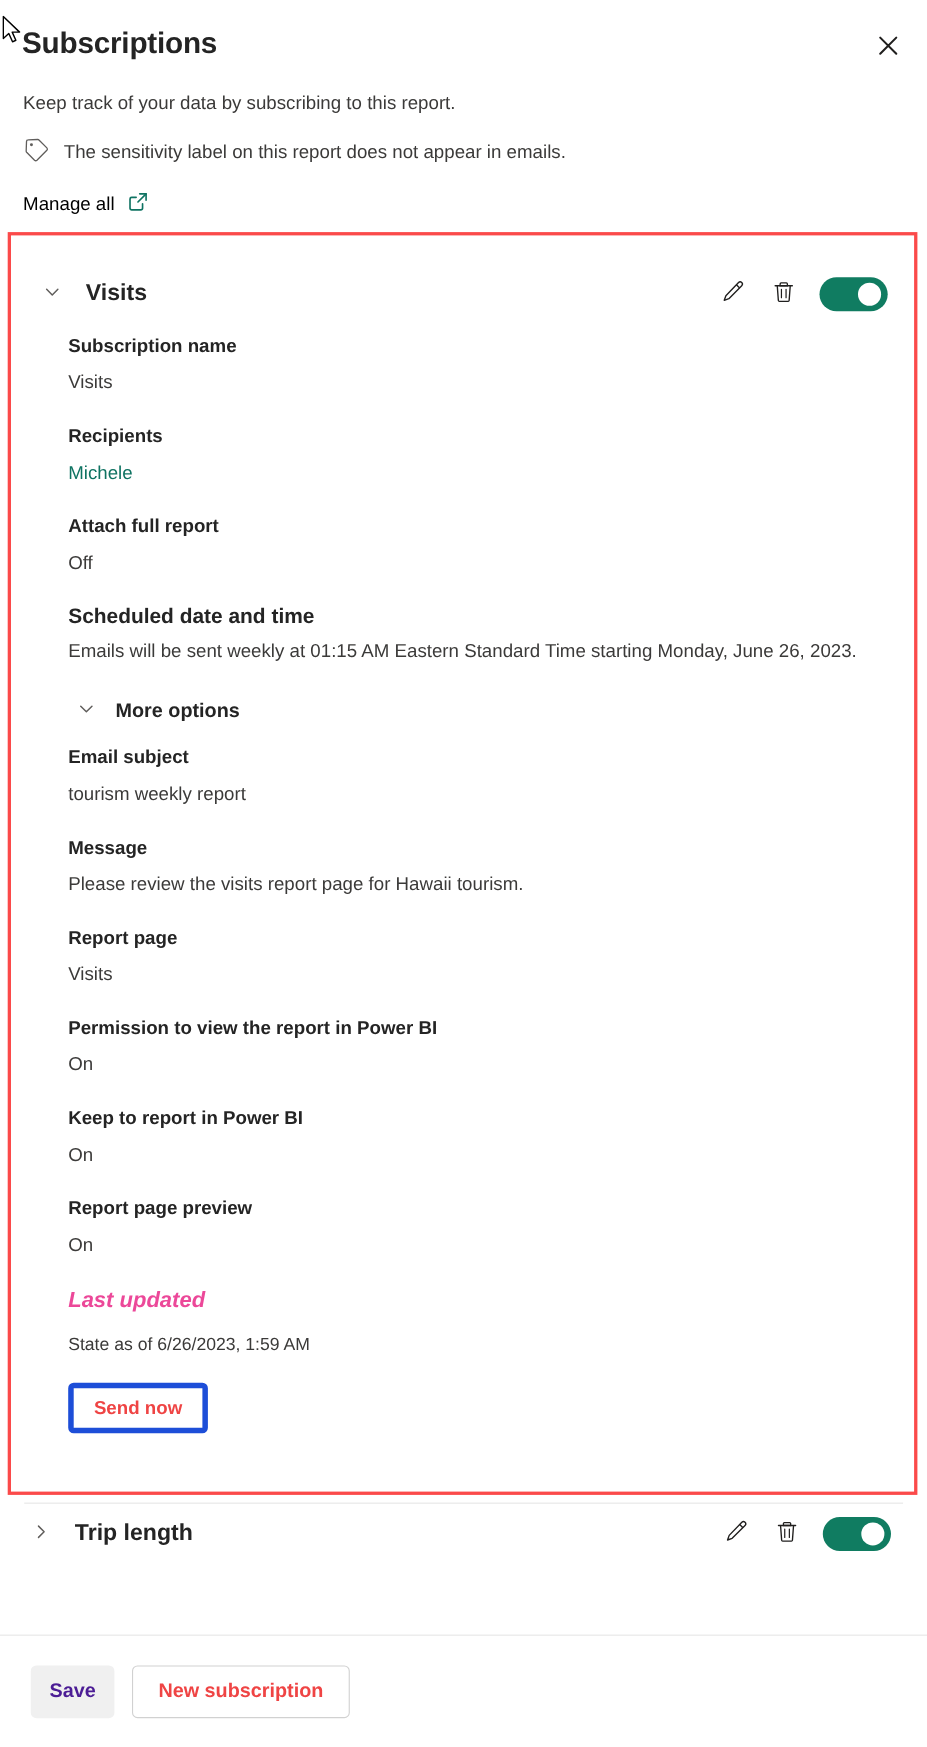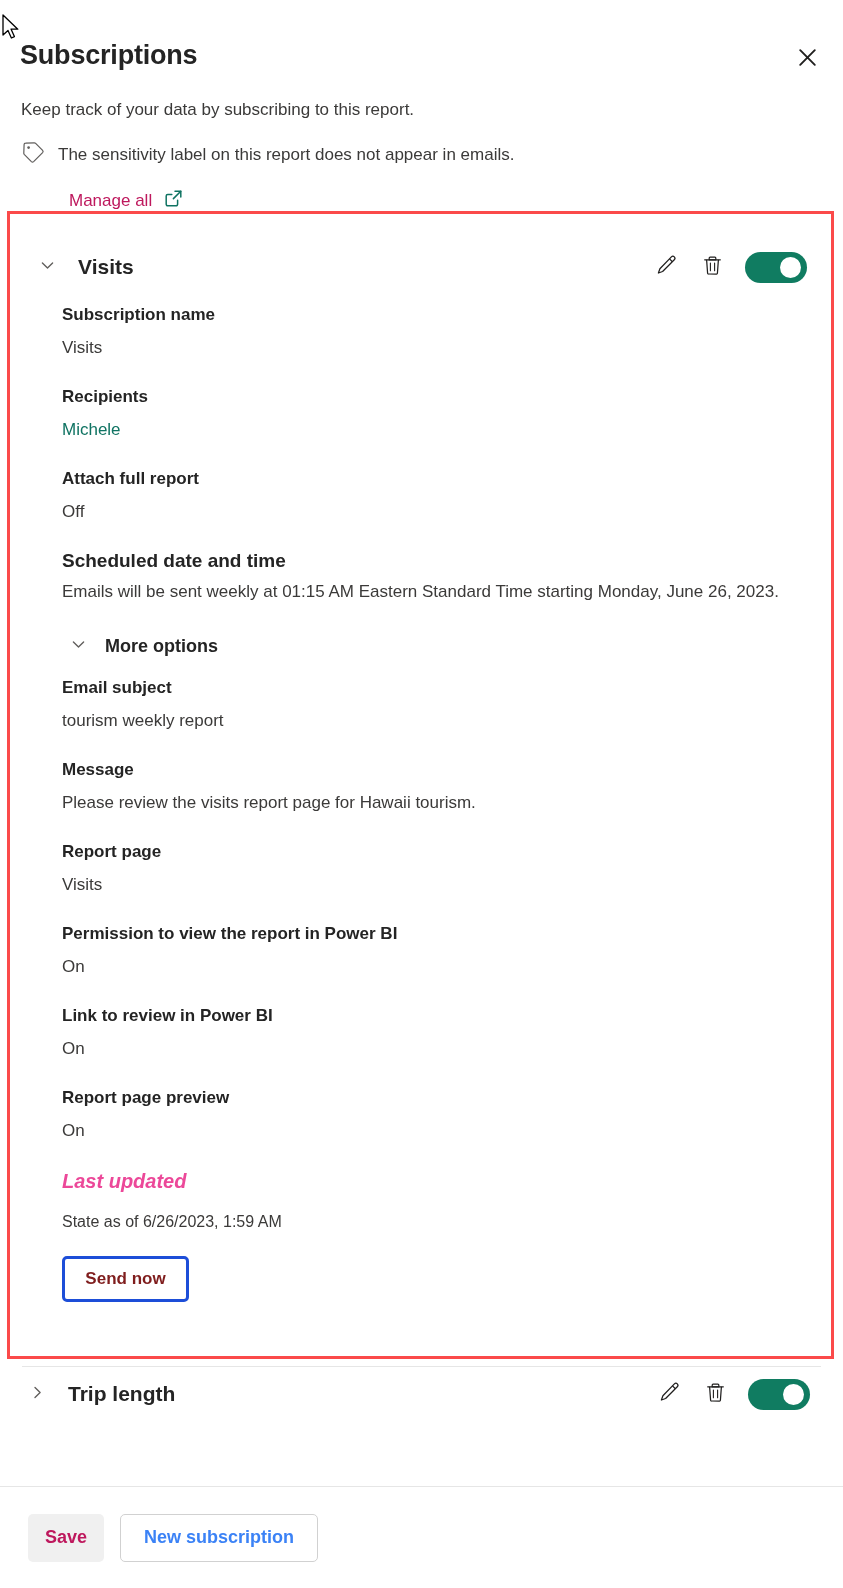--- a/index.html
+++ b/index.html
@@ -15,21 +15,21 @@
     font-family: "Liberation Sans", sans-serif;
     color: #252423;
     overflow: hidden;
   }
 
   
   .panel-header {
     position: absolute;
     top: 0; left: 0; right: 0;
     height: 211px;
-    padding: 16px 20px;
+    padding: 0 20px;
   }
   .title-row {
     display: flex;
     align-items: flex-start;
     justify-content: space-between;
     padding-top: 22px;
   }
   .panel-title {
     font-size: 27px;
     font-weight: 600;
@@ -77,22 +77,21 @@
     align-items: center;
     gap: 12px;
     margin-top: 20px;
     margin-left: 1px;
     width: fit-content;
     cursor: pointer;
   }
   .manage-link {
     font-size: 17px;
     line-height: 22px;
-    color: #be185d;
-    margin-left: 48px;
+    color: #000000;
   }
 
   
   .highlight-box {
     position: absolute;
     left: 7px;
     top: 211px;
     width: 827px;
     height: 1148px;
     border: 3px solid #fb4a4a;
@@ -223,26 +222,26 @@
     color: #3b3a39;
     line-height: 21px;
     margin-top: 17px;
   }
 
   .send-now-btn {
     margin-top: 24px;
     min-width: 127px;
     height: 46px;
     background: #ffffff;
-    border: 3px solid #1d4ed8;
+    border: 5px solid #1d4ed8;
     border-radius: 5px;
     font-family: "Liberation Sans", sans-serif;
     font-size: 17px;
     font-weight: 600;
-    color: #7f1d1d;
+    color: #ef4444;
     cursor: pointer;
     padding: 0 18px;
   }
 
   
   .divider {
     position: absolute;
     left: 22px;
     right: 22px;
     height: 1px;
@@ -275,34 +274,34 @@
   }
   .btn-save {
     min-width: 76px;
     height: 48px;
     background: #f0f0f0;
     border: none;
     border-radius: 5px;
     font-family: "Liberation Sans", sans-serif;
     font-size: 18px;
     font-weight: 600;
-    color: #be185d;
+    color: #4c1d95;
     cursor: default;
     padding: 0 16px;
   }
   .btn-new {
     min-width: 198px;
     height: 48px;
     background: #ffffff;
     border: 1px solid #d1d1d1;
     border-radius: 5px;
     font-family: "Liberation Sans", sans-serif;
     font-size: 18px;
     font-weight: 600;
-    color: #3b82f6;
+    color: #ef4444;
     cursor: pointer;
     padding: 0 18px;
   }
 
   
   .cursor {
     position: absolute;
     left: 2px;
     top: 14px;
     pointer-events: none;
@@ -437,21 +436,21 @@
       </div>
       <div class="gap-lg"></div>
 
       <div class="field">
         <div class="field-label">Permission to view the report in Power BI</div>
         <div class="field-value">On</div>
       </div>
       <div class="gap-lg"></div>
 
       <div class="field">
-        <div class="field-label">Link to review in Power BI</div>
+        <div class="field-label">Keep to report in Power BI</div>
         <div class="field-value">On</div>
       </div>
       <div class="gap-lg"></div>
 
       <div class="field">
         <div class="field-label">Report page preview</div>
         <div class="field-value">On</div>
       </div>
       <div class="gap-lg"></div>
 

